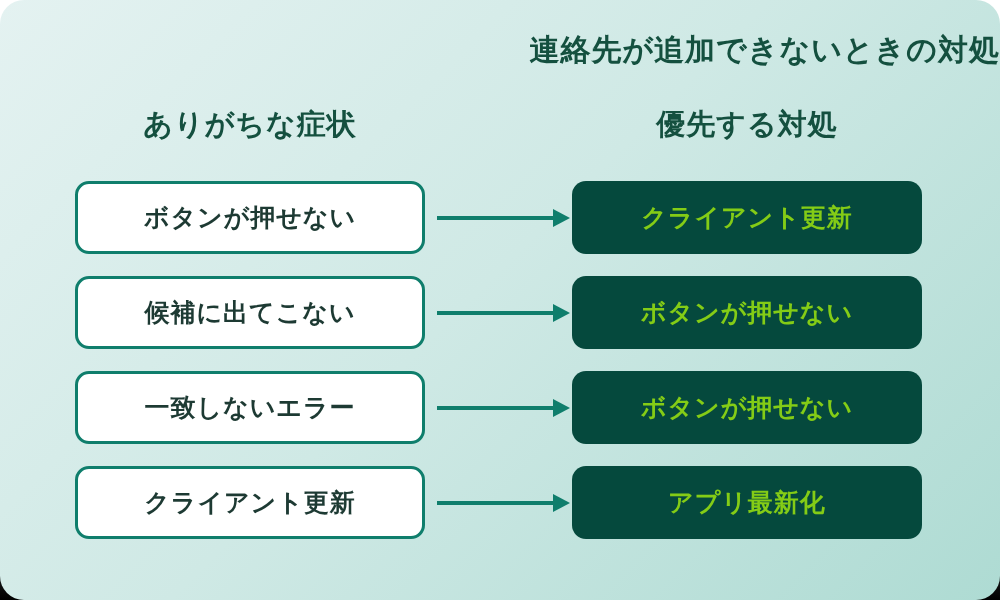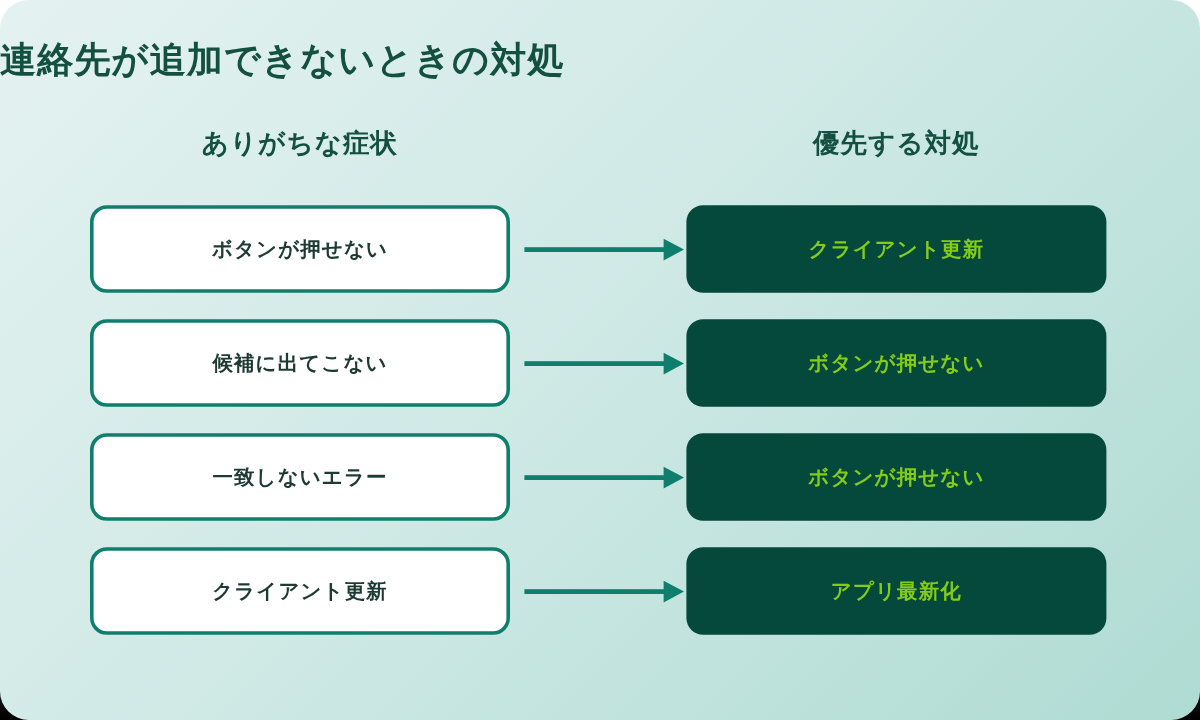--- a/index.html
+++ b/index.html
@@ -21,53 +21,53 @@
   }
   .canvas {
     width: 1000px;
     height: 600px;
     border-radius: 24px;
     background: linear-gradient(135deg, var(--grad-start) 0%, var(--grad-mid) 48%, var(--grad-end) 100%);
     overflow: hidden;
   }
   .title {
     padding-top: 30px;
-    text-align: left;
+    text-align: right;
     font-size: 30px;
     font-weight: bold;
     letter-spacing: 1px;
     color: var(--ink);
   }
   .col-grid {
     display: grid;
     grid-template-columns: 350px 1fr 350px;
     padding: 0 78px 0 75px;
     align-items: center;
   }
   .headers { margin-top: 34px; }
   .col-header {
     text-align: center;
-    font-size: 22px;
+    font-size: 29px;
     font-weight: bold;
     letter-spacing: 1px;
     color: var(--ink);
   }
   .rows {
     margin-top: 36px;
     display: flex;
     flex-direction: column;
     gap: 22px;
   }
   .box {
     height: 73px;
     border-radius: 14px;
     display: flex;
     align-items: center;
     justify-content: center;
-    font-size: 17px;
+    font-size: 25px;
     font-weight: bold;
     letter-spacing: 1px;
   }
   .symptom-box {
     background: #ffffff;
     border: 3px solid var(--teal);
     color: var(--box-text);
   }
   .action-box {
     background: var(--dark);

